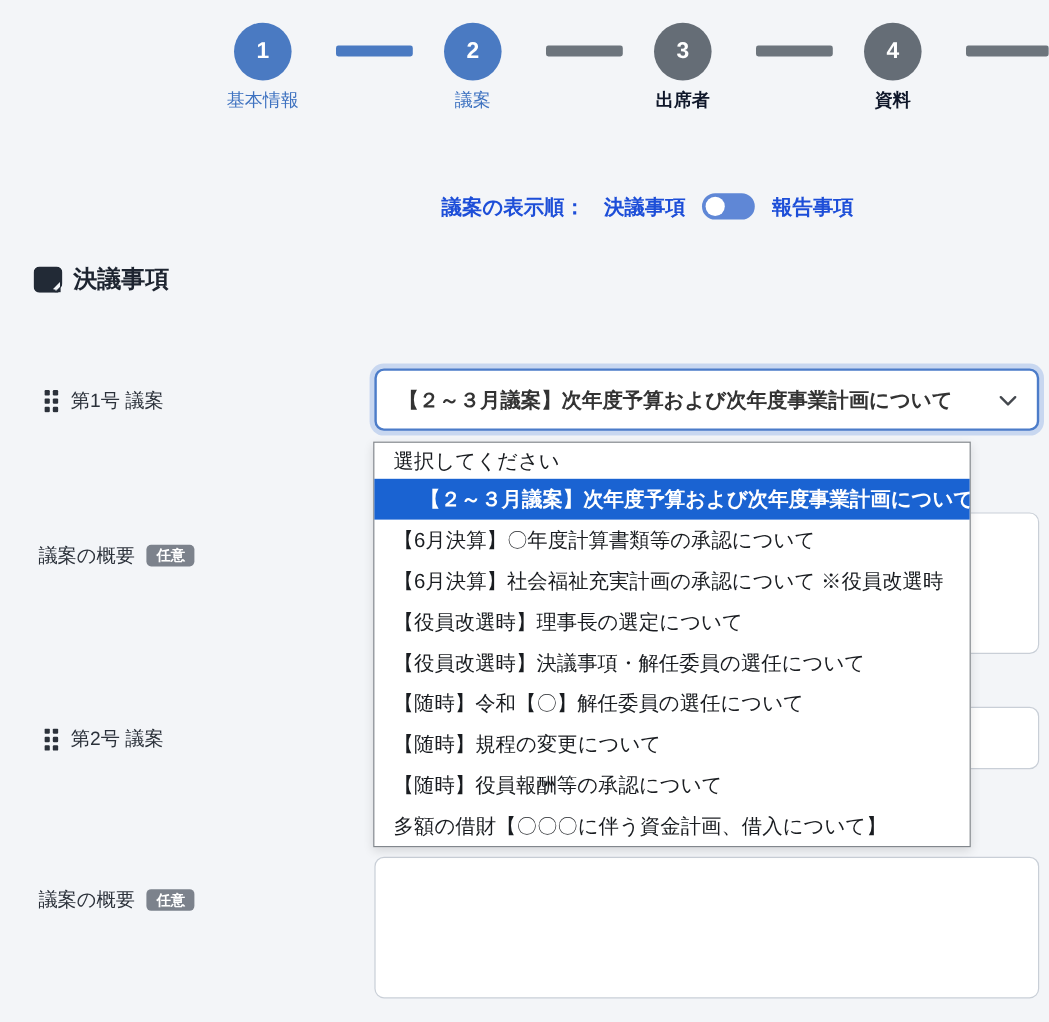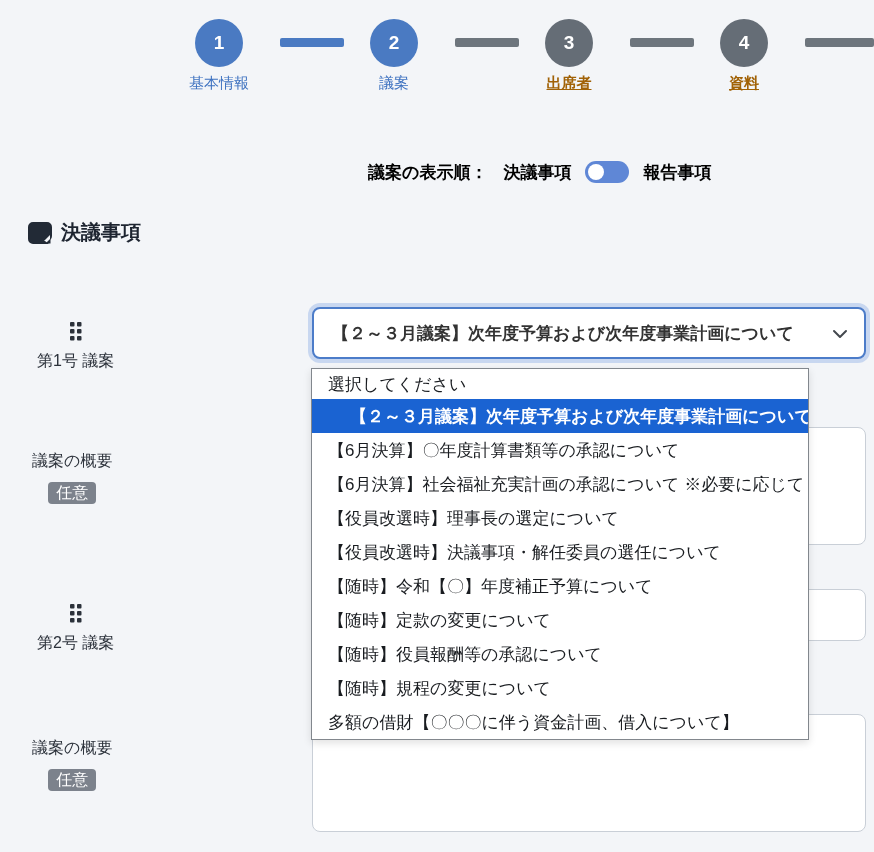--- a/index.html
+++ b/index.html
@@ -16,41 +16,41 @@
     font-family:"Liberation Sans", sans-serif;
   }
   
   .step-circle{position:absolute;top:19px;width:48px;height:48px;border-radius:50%;
     display:flex;align-items:center;justify-content:center;color:#fff;
     font-size:19px;font-weight:bold;}
   .step-circle.active{background:var(--accent-blue);}
   .step-circle.inactive{background:var(--inactive-gray);}
   .step-label{position:absolute;top:74px;width:140px;text-align:center;font-size:15px;}
   .step-label.active{color:var(--accent-blue-text);font-weight:normal;}
-  .step-label.inactive{color:#a16207;font-weight:600;text-decoration:underline;}
+  .step-label.inactive{color:#0f172a;font-weight:600;}
   .connector{position:absolute;top:38px;height:9px;border-radius:2px;}
   .connector.active{background:var(--accent-blue);}
   .connector.inactive{background:#6d757d;}
   
   .order-row{position:absolute;left:368px;top:158px;height:28px;display:flex;
-    align-items:center;font-size:17px;color:#000000;}
+    align-items:center;font-size:17px;color:#1d4ed8;}
   .order-label{font-weight:bold;margin-right:16px;}
   .order-opt{font-weight:600;}
   .toggle{position:relative;width:44px;height:22px;border-radius:11px;
     background:var(--toggle-blue);margin:0 14px;cursor:pointer;}
   .toggle .knob{position:absolute;left:3px;top:3px;width:16px;height:16px;
     border-radius:50%;background:#fff;}
   
   .section-head{position:absolute;left:28px;top:219px;display:flex;align-items:center;gap:9px;}
   .section-head svg{display:block;}
   .section-title{font-size:20px;font-weight:bold;color:var(--heading-ink);}
   
   .field-label{position:absolute;display:flex;align-items:center;gap:10px;
-    font-size:16px;color:var(--text-dark);height:24px;flex-direction:column;}
-  .badge{background:var(--badge-gray);color:#fff;font-size:16px;font-weight:normal;
+    font-size:16px;color:var(--text-dark);height:24px;}
+  .badge{background:var(--badge-gray);color:#fff;font-size:12px;font-weight:bold;
     padding:3px 8px;border-radius:4px;line-height:1;}
   .drag svg{display:block;}
   
   .bg-field{position:absolute;left:312px;width:554px;background:#fff;
     border:1px solid #c9cfd7;border-radius:8px;z-index:1;}
   
   .select{position:absolute;left:312px;top:307px;width:554px;height:52px;z-index:6;
     background:#fff;border:2px solid var(--select-border-blue);border-radius:8px;
     box-shadow:0 0 0 4px rgba(120,160,225,0.35);
     display:flex;align-items:center;padding:0 44px 0 18px;
@@ -158,21 +158,20 @@
     <svg width="16" height="14" viewBox="0 0 16 14">
         <polyline points="2,4 8,10 14,4" fill="none" stroke="#44484e" stroke-width="2" stroke-linecap="round" stroke-linejoin="round"></polyline>
       </svg>
   </span>
 </div>
 
 <div class="panel">
   <div class="opt first">選択してください</div>
   <div class="opt selected">【２～３月議案】次年度予算および次年度事業計画について</div>
   <div class="opt">【6月決算】〇年度計算書類等の承認について</div>
-  <div class="opt">【6月決算】社会福祉充実計画の承認について ※必要に応じて</div>
+  <div class="opt">【6月決算】社会福祉充実計画の承認について ※役員改選時</div>
   <div class="opt">【役員改選時】理事長の選定について</div>
   <div class="opt">【役員改選時】決議事項・解任委員の選任について</div>
-  <div class="opt">【随時】令和【〇】年度補正予算について</div>
-  <div class="opt">【随時】定款の変更について</div>
+  <div class="opt">【随時】令和【〇】解任委員の選任について</div>
+  <div class="opt">【随時】規程の変更について</div>
   <div class="opt">【随時】役員報酬等の承認について</div>
-  <div class="opt">【随時】規程の変更について</div>
   <div class="opt">多額の借財【〇〇〇に伴う資金計画、借入について】</div>
 </div>
 
 </body></html>

